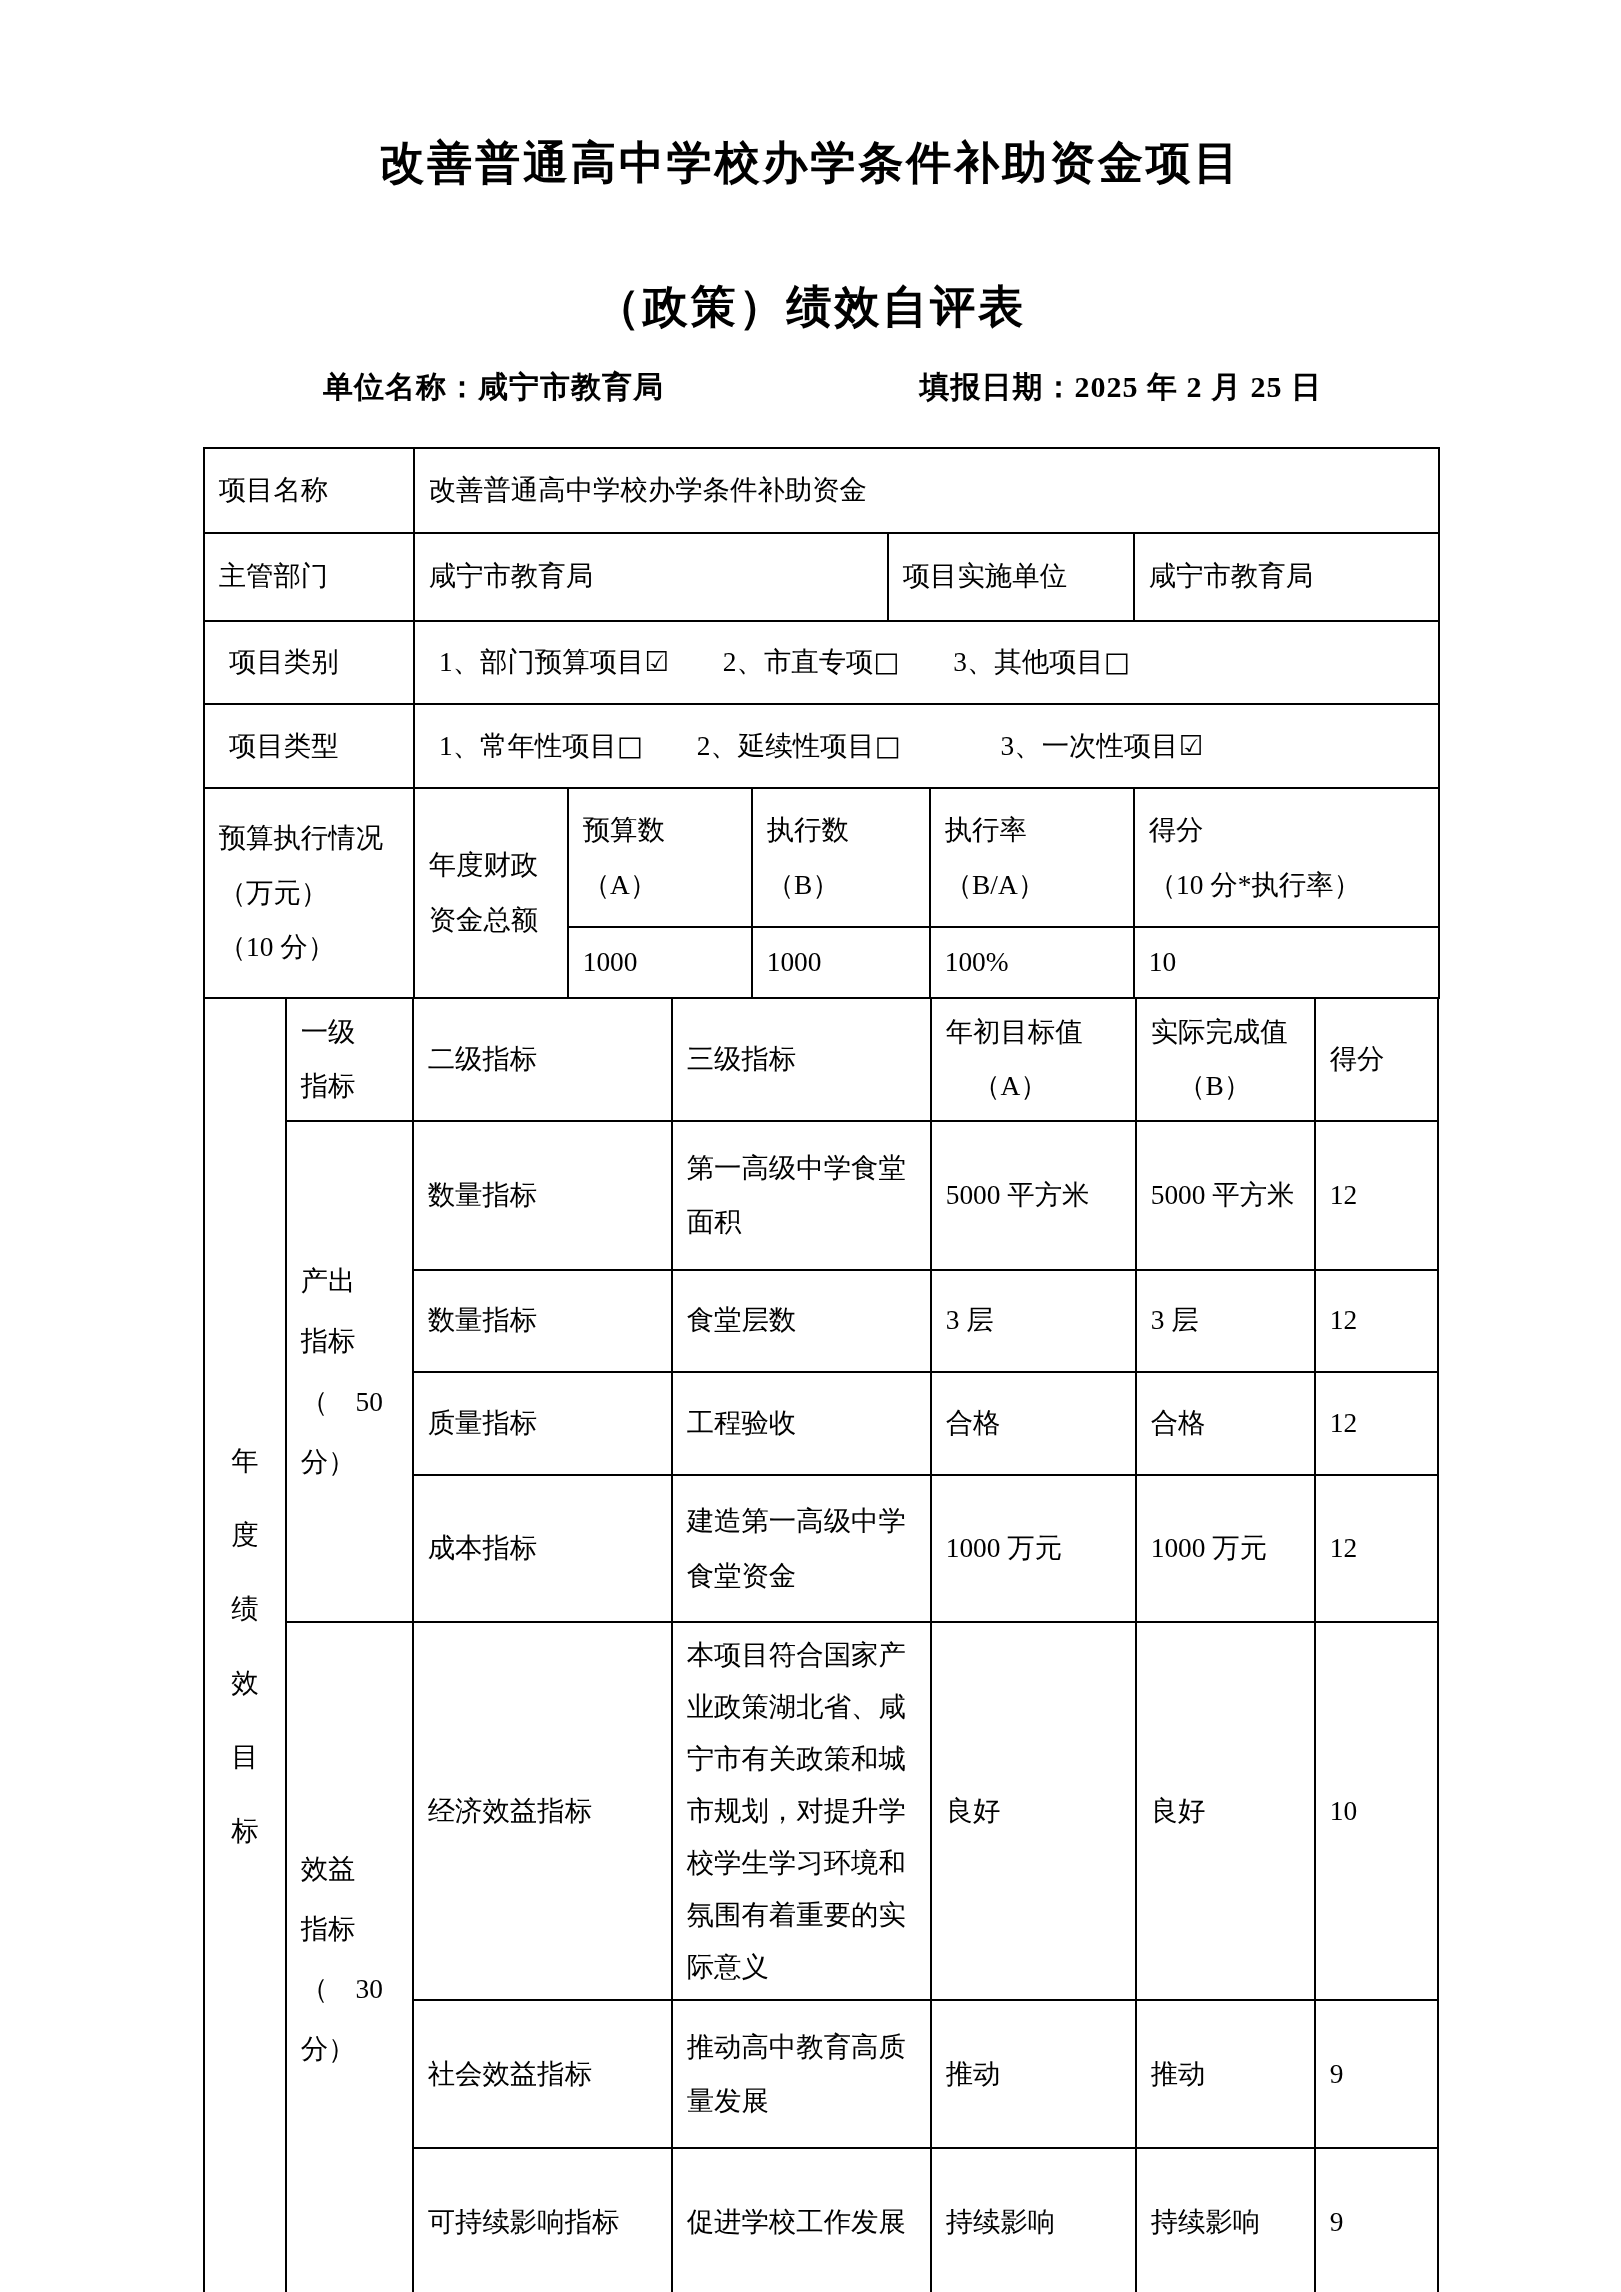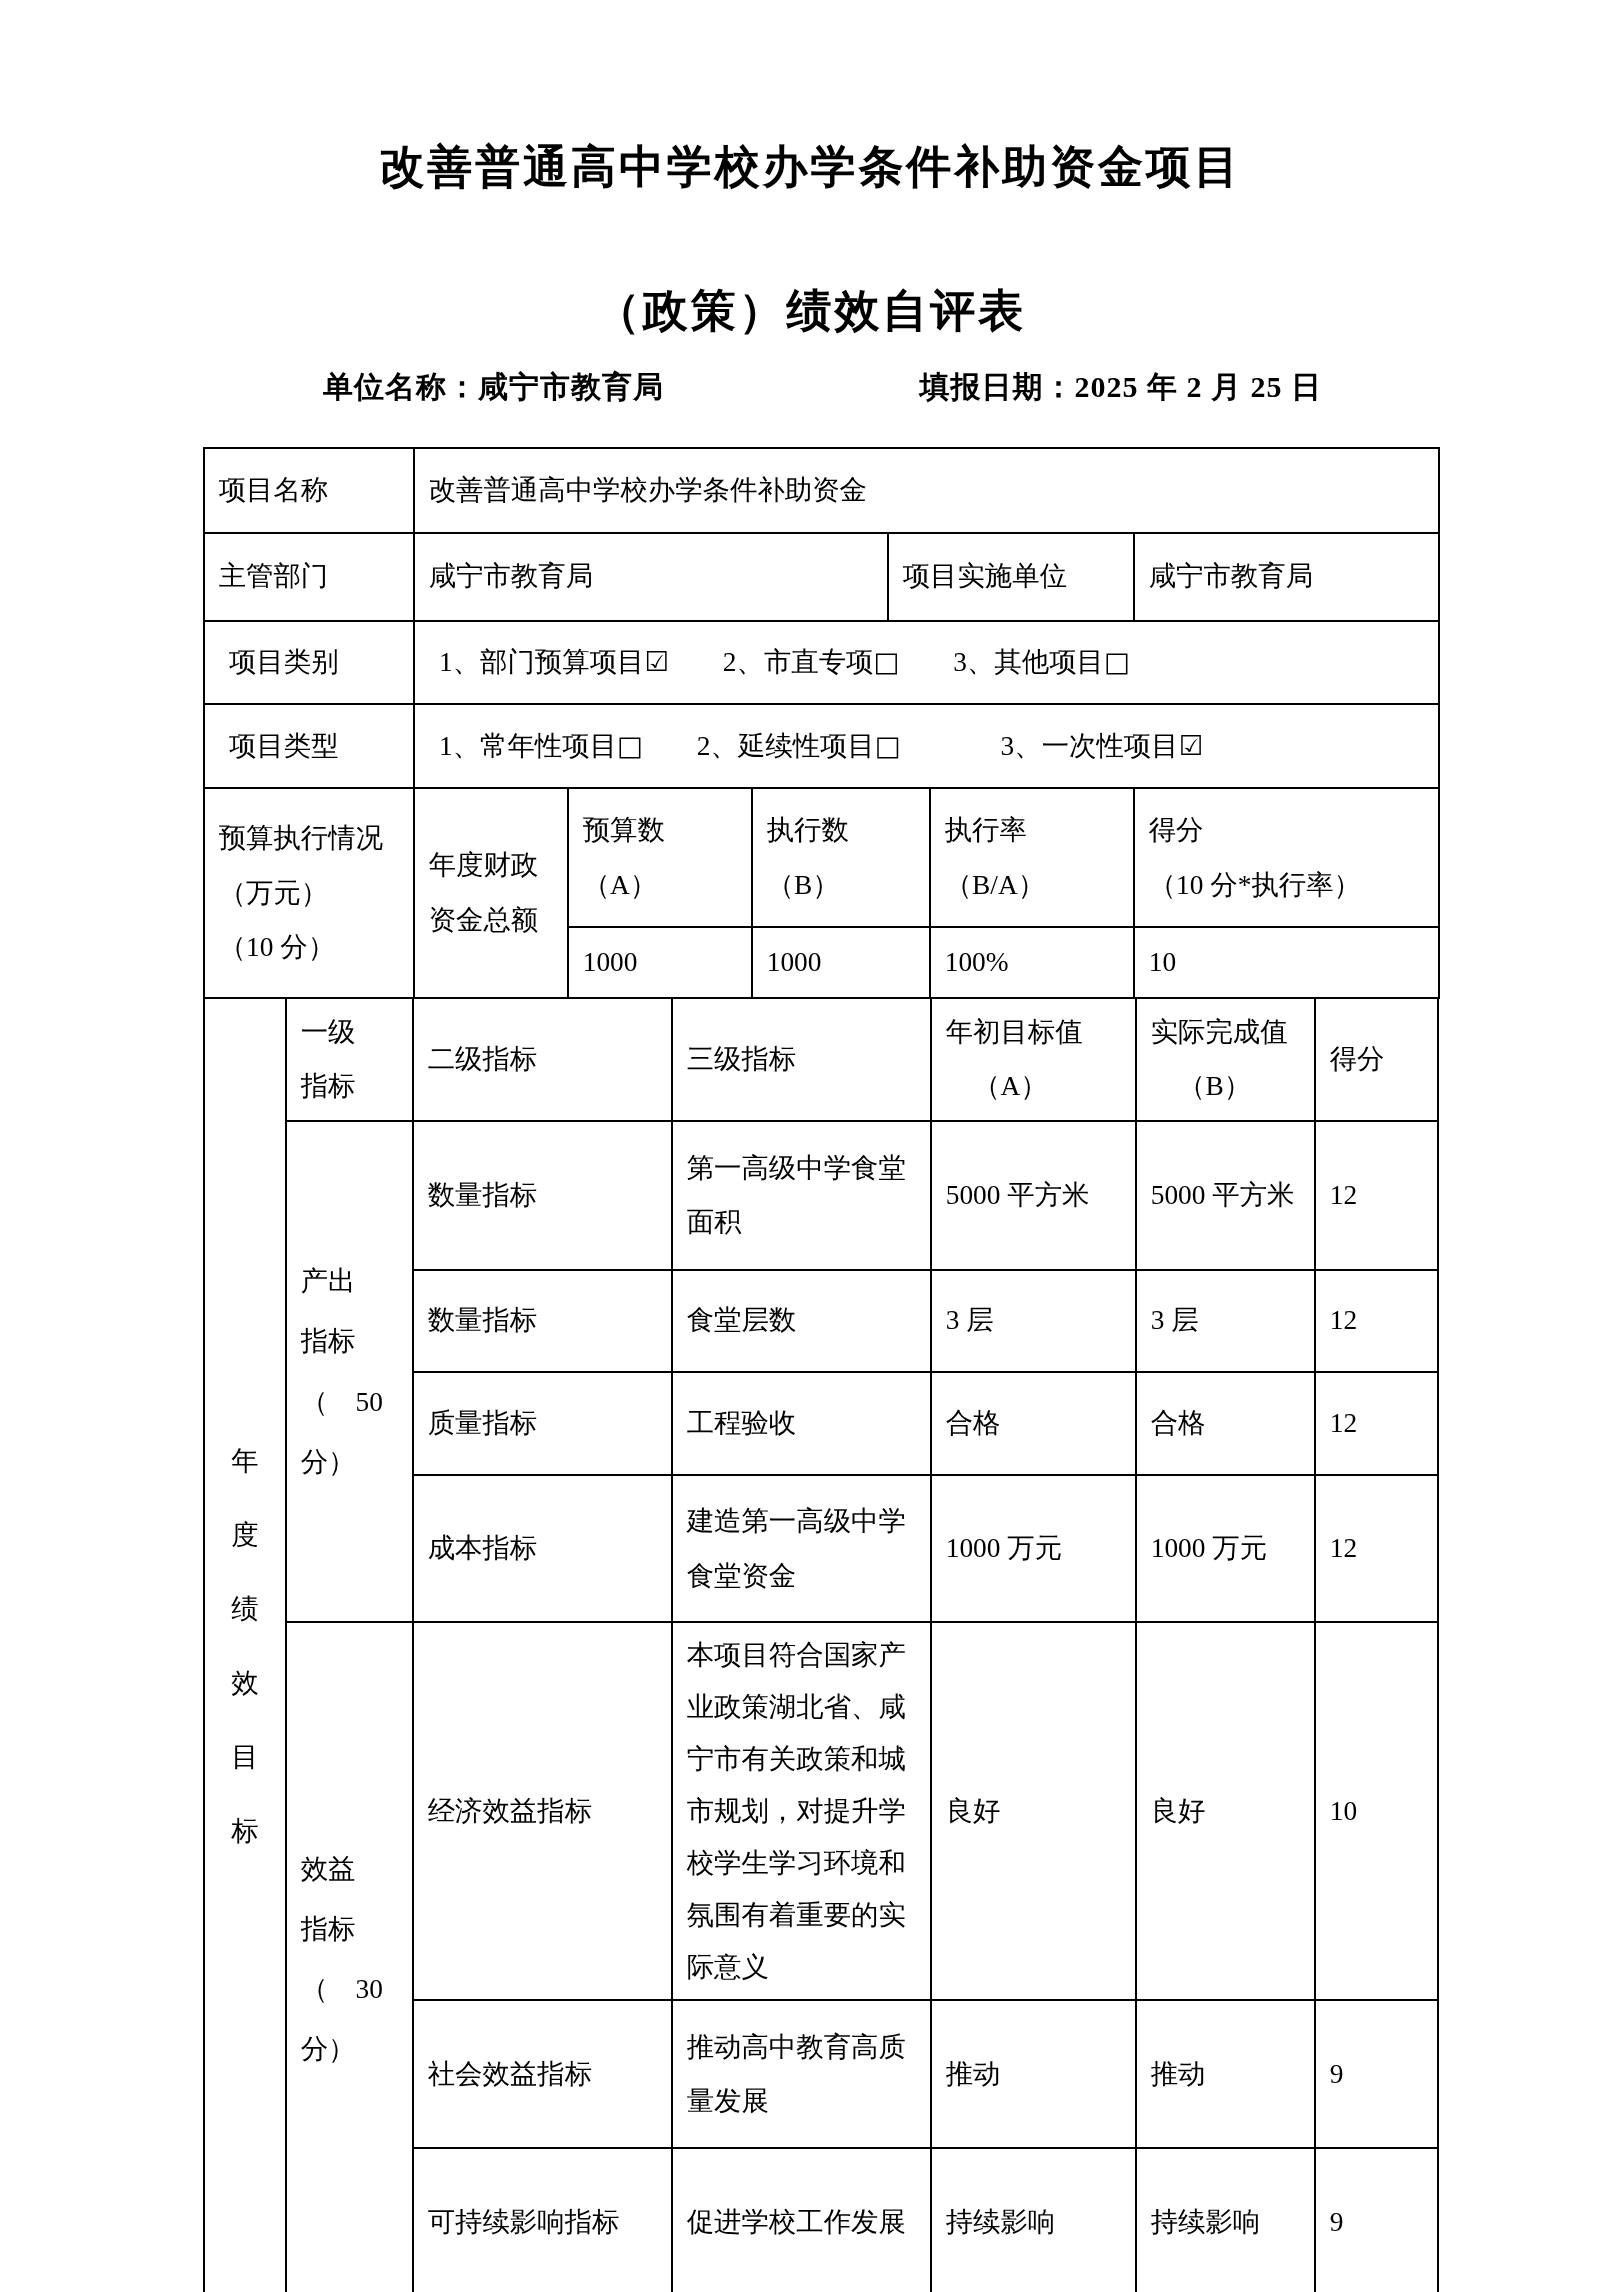--- a/index.html
+++ b/index.html
@@ -8,21 +8,21 @@
     position: relative;
     width: 1621px;
     height: 2293px;
     margin: 0 auto;
     background: #ffffff;
     color: #000;
     font-family: "Liberation Serif", "DejaVu Serif", serif;
   }
   .title {
     text-align: center;
-    font-family: Liberation Sans, sans-serif;
+    font-family: Liberation Mono, monospace;
     font-weight: bold;
     font-size: 45px;
     line-height: 1.2;
     letter-spacing: 2.9px;
   }
   .title1 { padding-top: 140px; }
   .title2 { margin-top: 90px; }
   .infoline {
     width: 1235px;
     margin: 29px 0 0 203px;

